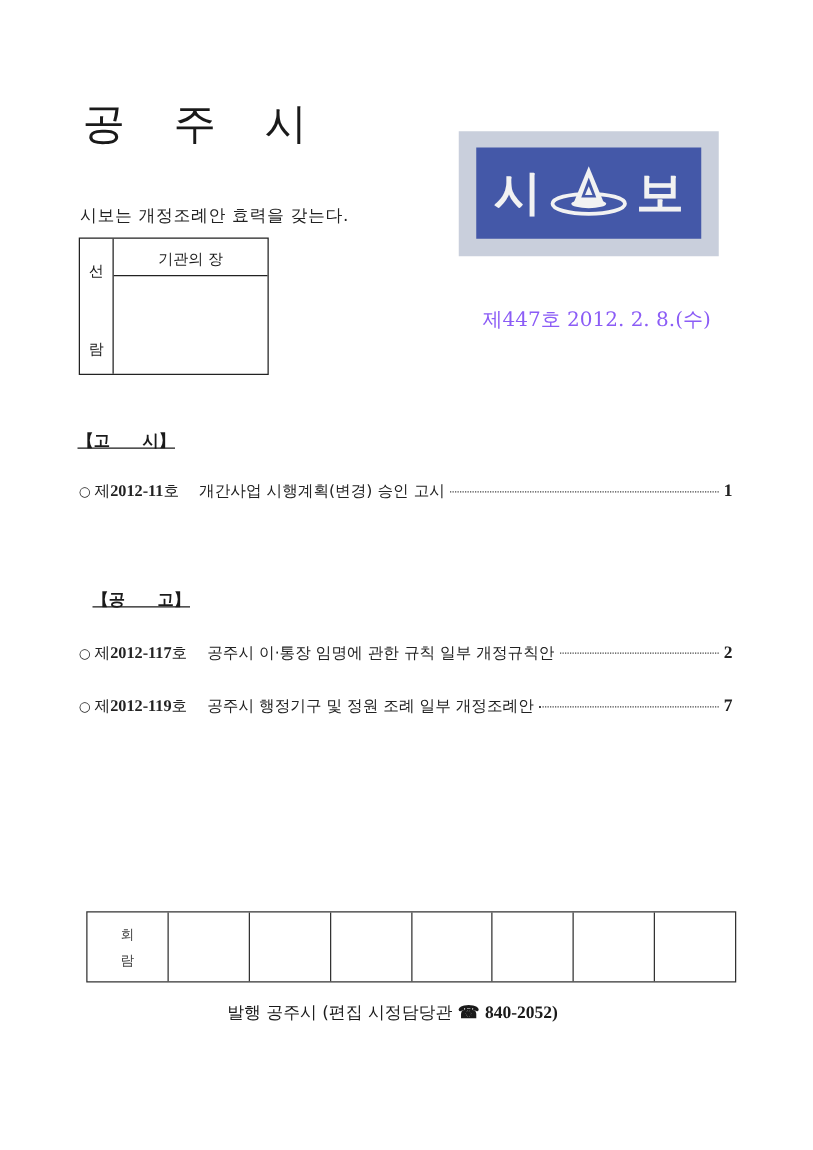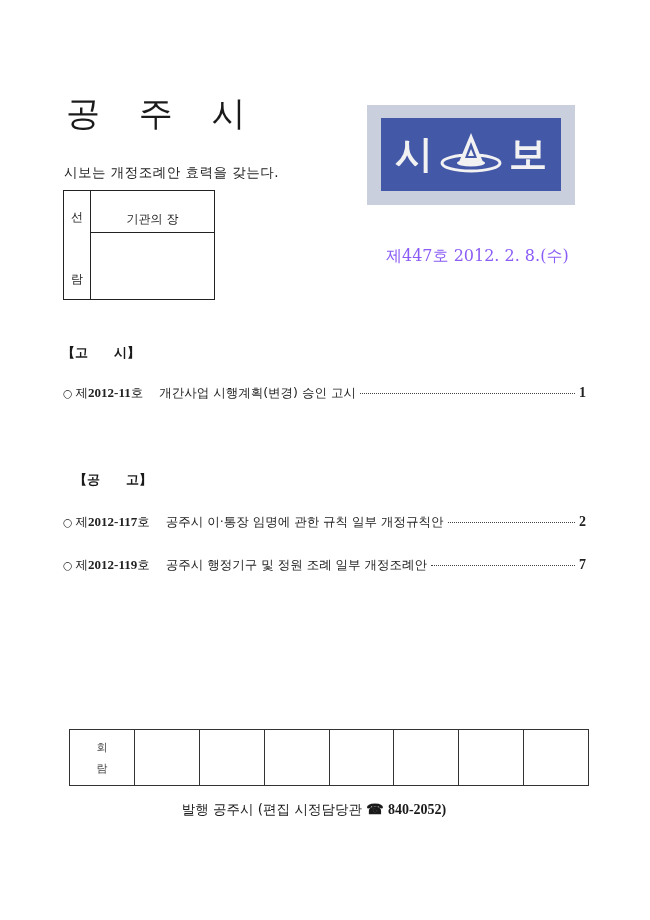--- a/index.html
+++ b/index.html
@@ -2,58 +2,58 @@
 <html><head>
   <meta charset="utf-8">
   <style>
     html, body { margin: 0; padding: 0; }
     body {
       width: 650px; height: 920px; background: #ffffff; position: relative; overflow: hidden;
       font-family: "DejaVu Serif", "Liberation Serif", serif; color: #1a1a1a;
     }
     .abs { position: absolute; }
     .city-title {
-      left: 66px; top: 91px; font-family: "DejaVu Sans", "Liberation Sans", sans-serif;
+      left: 66px; top: 76px; font-family: "DejaVu Sans", "Liberation Sans", sans-serif;
       font-size: 34px; letter-spacing: 14px; color: #1a1a1a;
     }
     .subtitle {
       left: 64px; top: 164px; font-family: "DejaVu Sans", "Liberation Sans", sans-serif;
       font-size: 13.5px; color: #222; letter-spacing: 0.5px;
     }
     .review-box {
       left: 63px; top: 190px; width: 152px; height: 110px;
       border: 1.5px solid #222; box-sizing: border-box;
     }
     .review-left {
       position: absolute; left: 0; top: 0; width: 27px; height: 100%;
       border-right: 1.5px solid #222; box-sizing: border-box;
       font-family: "DejaVu Sans", sans-serif; font-size: 12px;
     }
     .review-left .top { position: absolute; top: 18px; width: 100%; text-align: center; }
     .review-left .bot { position: absolute; top: 80px; width: 100%; text-align: center; }
     .review-head {
-      position: absolute; left: 27px; top: 16px; right: 0; height: 26px;
+      position: absolute; left: 27px; top: 4px; right: 0; height: 26px;
       border-bottom: 1.5px solid #222; box-sizing: border-box;
       text-align: center; font-family: "DejaVu Sans", sans-serif; font-size: 12px; line-height: 24px;
     }
     .logo-outer {
       left: 367px; top: 105px; width: 208px; height: 100px; background: #c9cfdc;
     }
     .logo-inner {
       position: absolute; left: 14px; top: 13px; width: 180px; height: 73px; background: #4458a8;
       display: flex; align-items: center; justify-content: space-between; padding: 0 14px; box-sizing: border-box;
     }
     .logo-text {
       font-family: "DejaVu Sans", sans-serif; font-weight: bold; font-size: 38px; color: #f2f2f2;
     }
     .issue {
       left: 386px; top: 246px; font-size: 16px; color: #8b5cf6;
     }
     .section-head {
-      font-family: "DejaVu Serif", serif; font-weight: bold; font-size: 13px; color: #1a1a1a;
+      font-family: "DejaVu Serif", serif; font-weight: bold; font-size: 13px; color: #1a1a1a; text-decoration: underline;
     }
     .toc-row {
       left: 63px; width: 523px; display: flex; align-items: baseline;
       font-family: "DejaVu Sans", sans-serif; font-size: 12.5px; color: #222;
     }
     .toc-row .circ { font-size: 11px; margin-right: 3px; }
     .toc-row .num { font-family: "Liberation Serif", serif; font-weight: bold; font-size: 13px; }
     .toc-row .title { white-space: nowrap; margin-left: 16px; }
     .toc-row .dots {
       flex: 1; border-bottom: 1.5px dotted #444; margin: 0 4px; position: relative; top: -3px;

